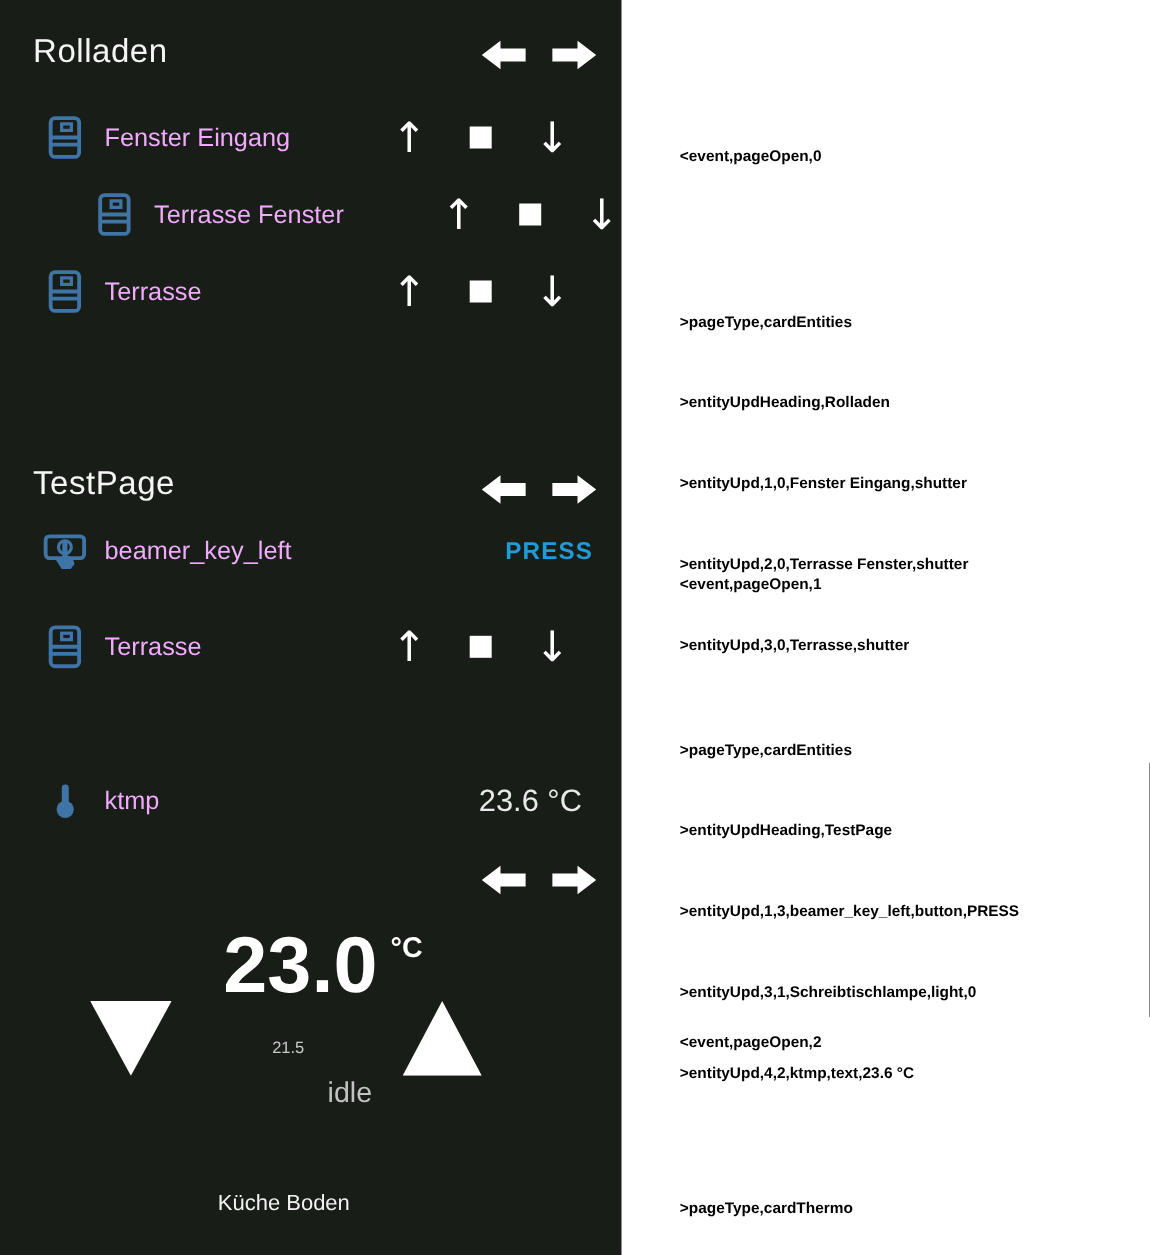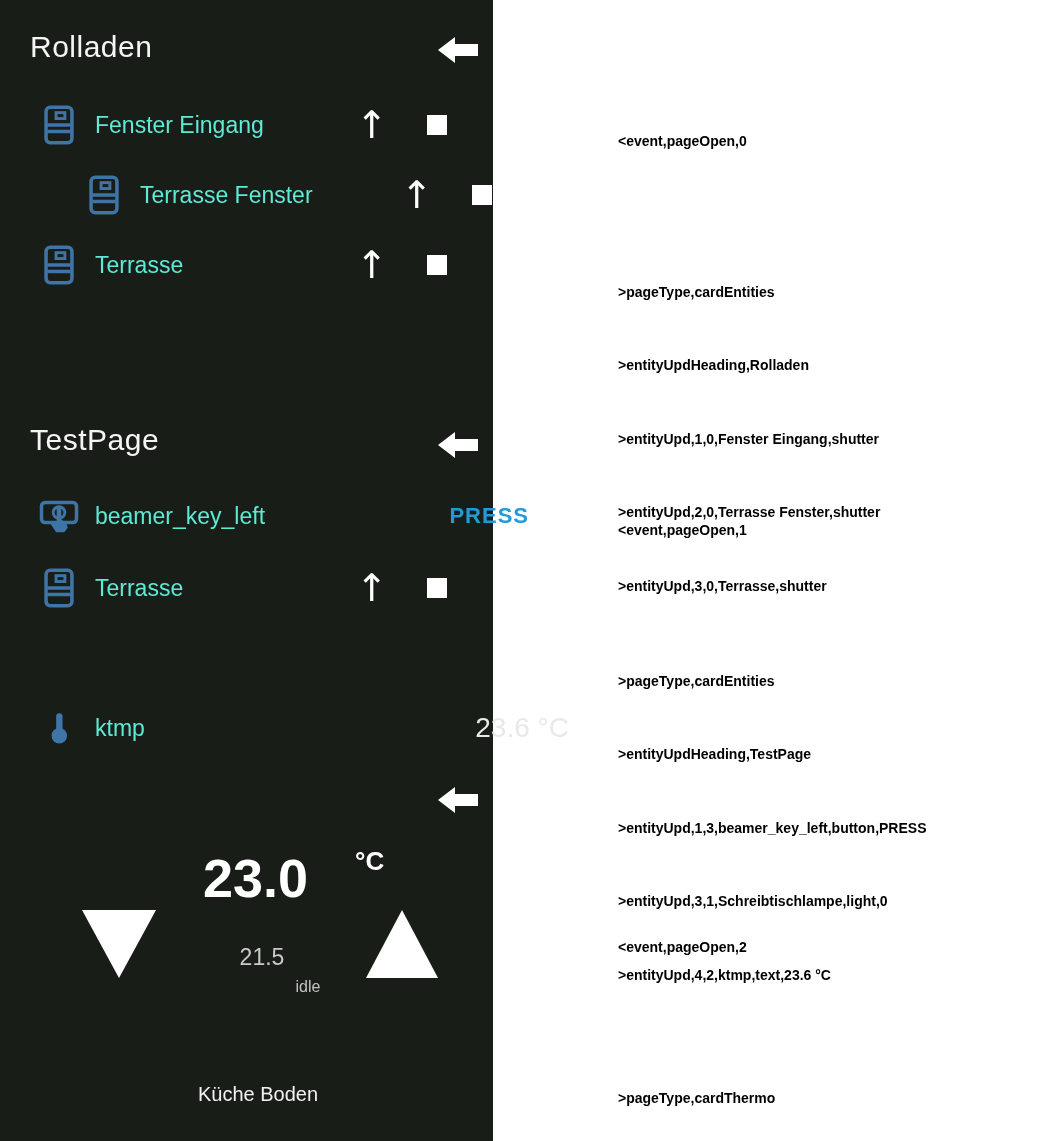--- a/index.html
+++ b/index.html
@@ -1,32 +1,32 @@
 <!DOCTYPE html>
 <html><head>
 <meta charset="utf-8">
 <style>
   html,body{margin:0;padding:0;}
   body{
     width:1045px;height:1141px;position:relative;background:#ffffff;
     font-family:"Liberation Sans",sans-serif;overflow:hidden;
   }
   
-  .panel{position:absolute;left:0;top:0;width:493px;height:1141px;background:#191d18;}
+  .panel{position:absolute;left:0;top:0;width:565px;height:1141px;background:#191d18;}
   .card-heading{
     position:absolute;left:30px;color:#f5f5f5;font-size:30px;font-weight:400;
     letter-spacing:.5px;white-space:nowrap;
   }
   .nav-arrow{position:absolute;width:40px;height:28px;cursor:pointer;}
   .entity-row{position:absolute;left:0;width:565px;height:46px;}
   .entity-icon{position:absolute;left:38px;top:2px;width:42px;height:42px;
     display:flex;align-items:center;justify-content:center;}
   .entity-label{
     position:absolute;left:95px;top:50%;transform:translateY(-50%);
-    color:#5eead4;font-size:23px;white-space:nowrap;
+    color:#f0abfc;font-size:23px;white-space:nowrap;
   }
   .ctl-arrow{
     position:absolute;top:50%;transform:translateY(-50%);width:40px;text-align:center;
     color:#ffffff;font-size:38px;line-height:40px;cursor:pointer;
     font-family:"DejaVu Sans","Liberation Sans",sans-serif;
   }
   .ctl-up{left:352px;}
   .ctl-down{left:482px;}
   .ctl-stop{
     position:absolute;left:427px;top:50%;transform:translateY(-50%);
@@ -43,27 +43,27 @@
   .toggle{
     position:absolute;right:37px;top:50%;transform:translateY(-50%);
     width:56px;height:24px;border-radius:13px;background:#474747;cursor:pointer;
   }
   .toggle .knob{
     position:absolute;left:-2px;top:-7px;width:38px;height:38px;border-radius:50%;
     background:#9e9e9e;
   }
   
   .big-temp{position:absolute;left:203px;top:840px;color:#ffffff;
-    font-size:54px;font-weight:700;line-height:76px;white-space:nowrap;}
+    font-size:72px;font-weight:700;line-height:76px;white-space:nowrap;}
   .big-unit{position:absolute;left:355px;top:846px;color:#ffffff;font-size:26px;font-weight:700;}
   .tri-btn{position:absolute;cursor:pointer;}
   .setpoint{position:absolute;left:0;top:944px;width:524px;text-align:center;
-    color:#c9c9c9;font-size:23px;}
-  .thermo-state{position:absolute;left:0;top:978px;width:524px;text-align:center;
-    color:#c2c2c2;font-size:16px;padding-left:46px;}
+    color:#c9c9c9;font-size:15px;}
+  .thermo-state{position:absolute;left:10px;top:978px;width:524px;text-align:center;
+    color:#c2c2c2;font-size:26px;padding-left:46px;}
   .thermo-label{position:absolute;left:0;top:1083px;width:516px;text-align:center;
     color:#f2f2f2;font-size:20px;}
   
   .log-block{position:absolute;left:618px;color:#000;font-weight:700;font-size:14px;
     line-height:24.5px;white-space:pre;}
   .log-group{margin-top:28px;}
 </style>
 </head>
 <body>
 
@@ -123,21 +123,21 @@
   </div>
 
   <div class="card-heading" style="top:423px;">TestPage</div>
   <svg class="nav-arrow" style="left:438px;top:431px;" viewBox="0 0 40 28">
     <polygon points="0,14 17,1 17,8 40,8 40,20 17,20 17,27" fill="#ffffff"></polygon>
   </svg>
   <svg class="nav-arrow" style="left:502px;top:431px;" viewBox="0 0 40 28">
     <polygon points="40,14 23,1 23,8 0,8 0,20 23,20 23,27" fill="#ffffff"></polygon>
   </svg>
 
-  <div class="entity-row" style="top:493px;">
+  <div class="entity-row" style="top:478px;padding-left:10px;">
     <span class="entity-icon">
       <svg width="42" height="42" viewBox="0 0 36 36">
         <rect x="3" y="6.5" width="30" height="17" rx="3" fill="none" stroke="#3f74a6" stroke-width="3"></rect>
         <circle cx="18" cy="15" r="5" fill="none" stroke="#3f74a6" stroke-width="2.5"></circle>
         <path d="M16 10.5 h4 v11 l4 1.5 1.5 5 -3 4 h-7 l-4.5 -7 3 -2 2 1.5 z" fill="#3f74a6"></path>
       </svg>
     </span>
     <span class="entity-label">beamer_key_left</span>
     <span class="press-label">PRESS</span>
   </div>
@@ -151,21 +151,21 @@
         <line x1="4" y1="22.5" x2="24" y2="22.5" stroke-width="3"></line>
       </svg>
     </span>
     <span class="entity-label">Terrasse</span>
     <span class="ctl-arrow ctl-up">↑</span>
     <span class="ctl-stop"></span>
     <span class="ctl-arrow ctl-down">↓</span>
   </div>
 
 
-  <div class="entity-row" style="top:705px;padding-left:40px;">
+  <div class="entity-row" style="top:705px;">
     <span class="entity-icon">
       <svg width="34" height="38" viewBox="0 0 24 24" fill="#3f74a6">
         <rect x="10" y="1.5" width="4.5" height="13" rx="2.2"></rect>
         <circle cx="12.2" cy="17.5" r="5.5"></circle>
       </svg>
     </span>
     <span class="entity-label">ktmp</span>
     <span class="value-label">23.6 °C</span>
   </div>
 

